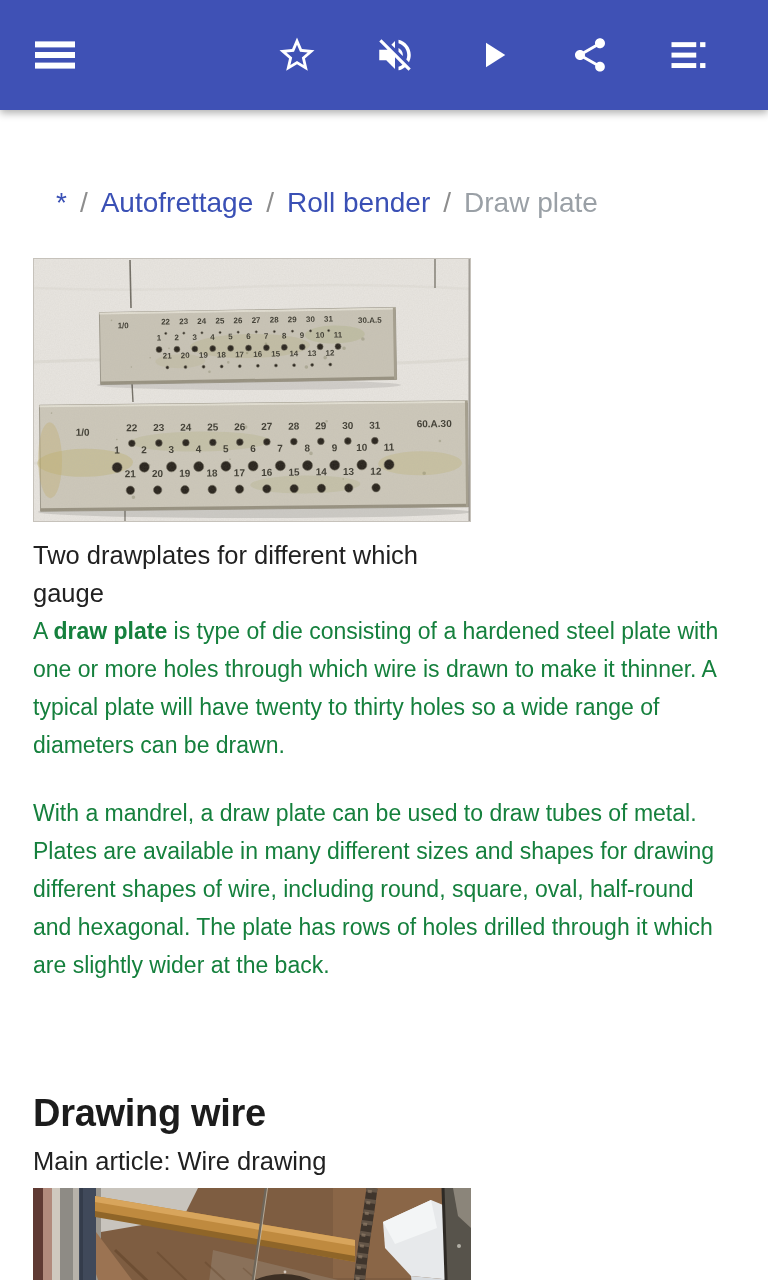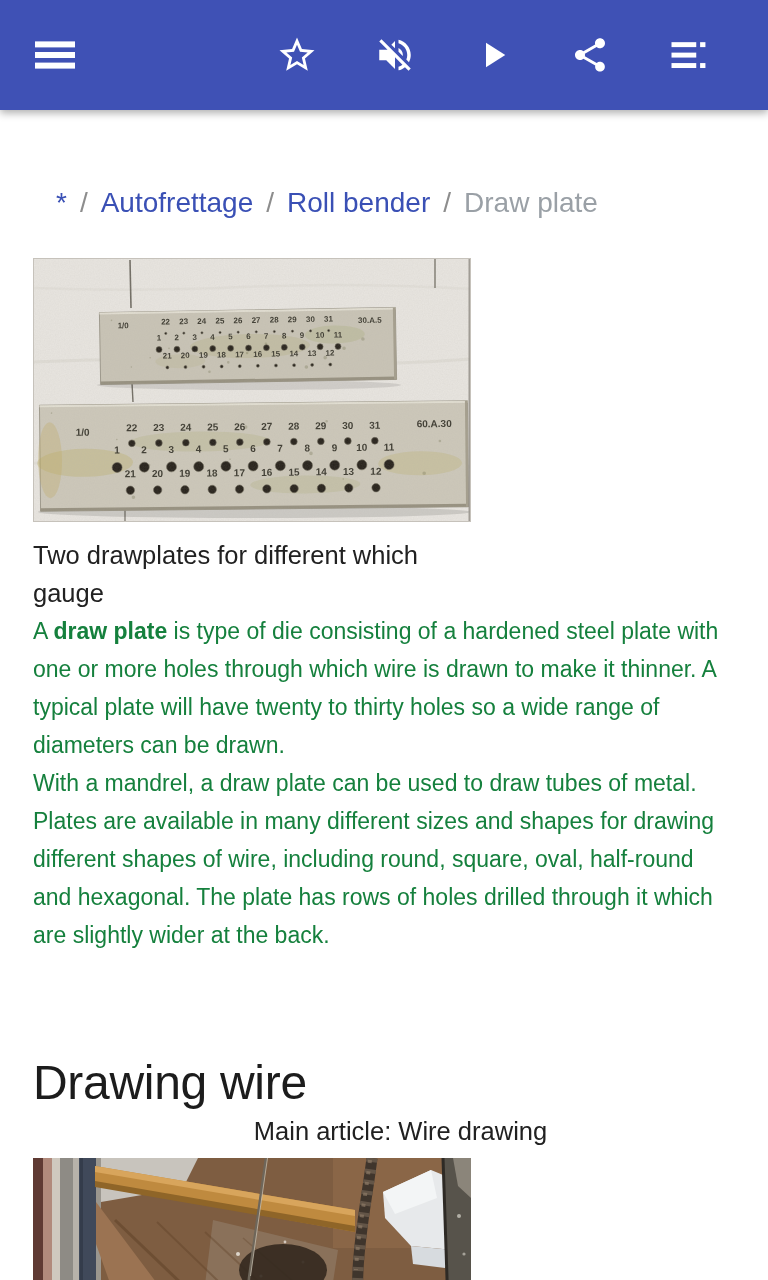--- a/index.html
+++ b/index.html
@@ -20,26 +20,26 @@
   
   .breadcrumb{margin:76px 11px 0 56px;font-size:28px;line-height:34px;white-space:nowrap;}
   .crumb-link{color:#3A50B5;text-decoration:none;}
   .crumb-sep{color:#8d8d8d;margin:0 13px;}
   .crumb-current{color:#9AA0A6;}
   
   .figure1{margin:38px 0 0 33px;width:438px;height:264px;display:block;line-height:0;}
   .figure2{margin:10px 0 0 33px;width:438px;height:240px;display:block;line-height:0;}
   .caption{width:438px;margin:14px 0 0 33px;font-size:25.5px;line-height:38px;color:#212121;}
   .para{width:702px;margin:0 0 0 33px;font-size:23px;line-height:38px;color:#15803d;}
-  .para.second{}
+  .para.second{margin-top:30px;}
   .section-heading{
-    margin:104px 0 0 33px;font-size:48px;line-height:50px;font-weight:400;
+    margin:104px 0 0 33px;font-size:38px;line-height:50px;font-weight:700;
     color:#1c1c1c;letter-spacing:-0.3px;
   }
-  .main-article{margin:6px 0 0 33px;font-size:25.5px;line-height:34px;color:#212121;text-align:center;}
+  .main-article{margin:6px 0 0 33px;font-size:25.5px;line-height:34px;color:#212121;}
   b{font-weight:700;}
 </style>
 </head>
 <body>
 
 <header class="toolbar">
   <button aria-label="menu">
     <svg class="icon" width="46" height="40" viewBox="0 0 23 20">
       <rect x="1.5" y="3.2" width="20" height="3"></rect>
       <rect x="1.5" y="8.5" width="20" height="3"></rect>

